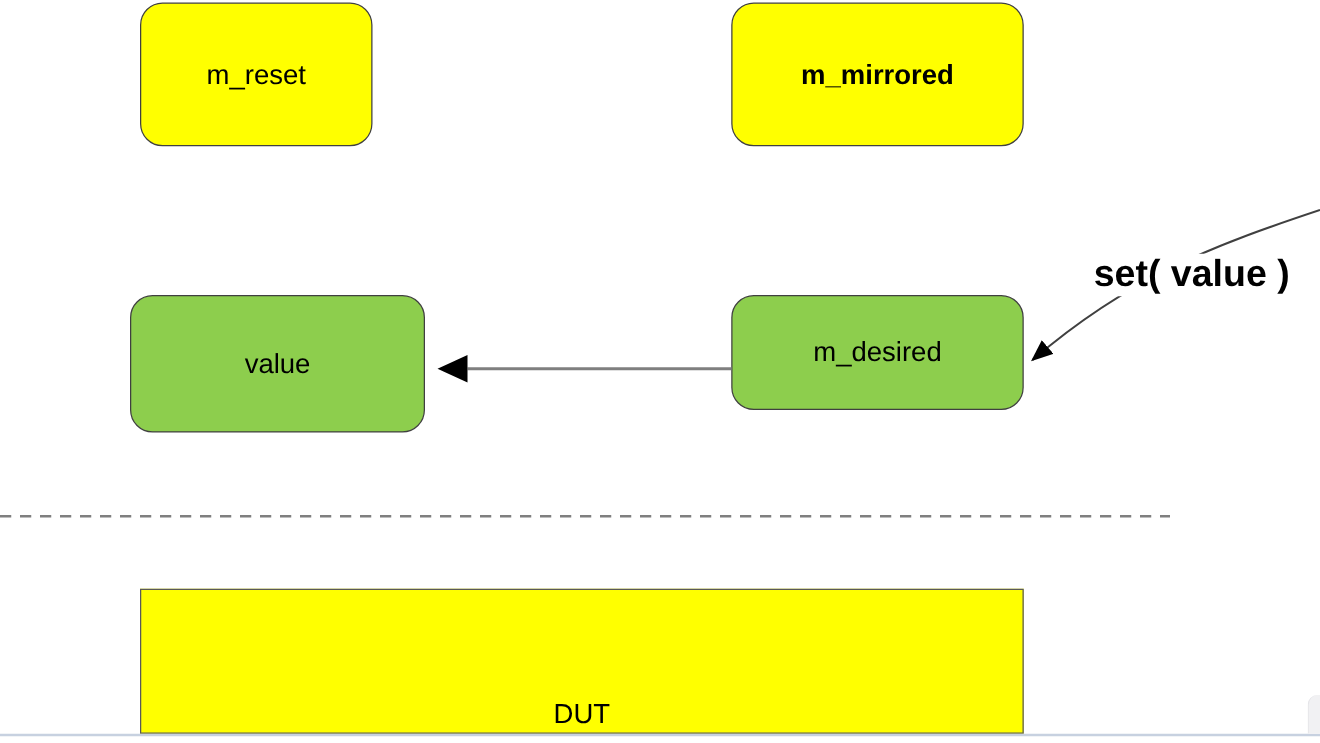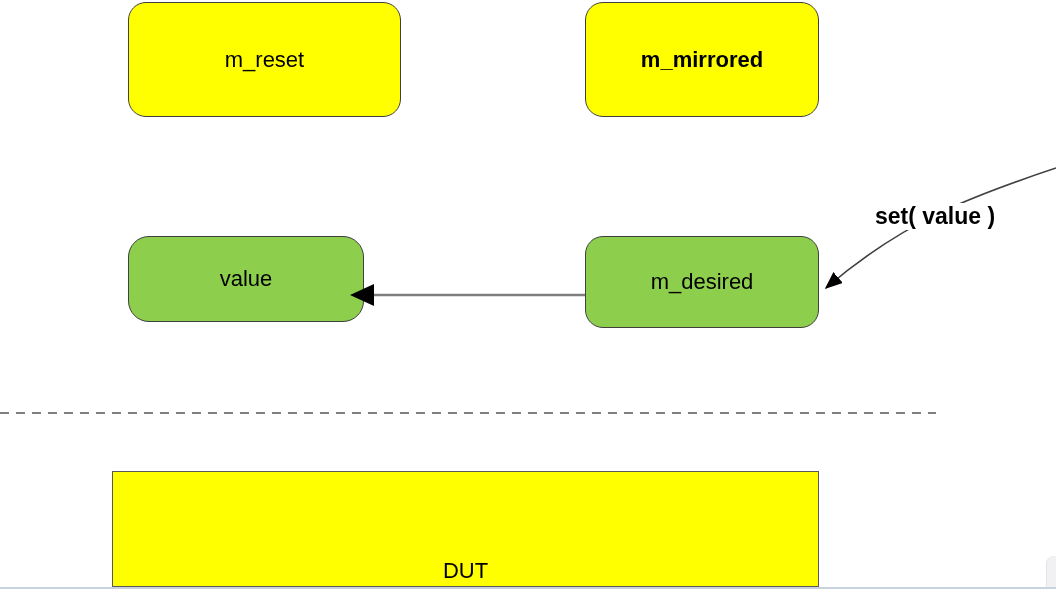--- a/index.html
+++ b/index.html
@@ -25,39 +25,39 @@
     justify-content: center;
     text-align: center;
     color: #000000;
     font-size: 22px;
     line-height: 30px;
   }
   .rounded { border-radius: 18px; }
   .node-yellow { background: #FFFF00; }
   .node-green  { background: #8DCE4D; }
 
-  #node-m-reset    { left: 128px; top: 2px;   width: 273px; height: 115px; text-align: center; }
+  #node-m-reset    { left: 112px; top: 2px;   width: 186px; height: 115px; text-align: center; }
   #node-m-mirrored { left: 585px; top: 2px;   width: 234px; height: 115px; font-weight: bold; }
-  #node-value      { left: 128px; top: 236px; width: 236px; height: 86px; border-radius: 21px; }
+  #node-value      { left: 104px; top: 236px; width: 236px; height: 110px; }
   #node-m-desired  { left: 585px; top: 236px; width: 234px; height: 92px; }
   #node-dut        { left: 112px; top: 471px; width: 707px; height: 116px; border-radius: 0; border-color: #595959; justify-content: flex-end; }
 
   #edge-layer {
     position: absolute;
     left: 0; top: 0;
     width: 1056px; height: 594px;
     pointer-events: none;
   }
   #set-value-label {
     position: absolute;
     left: 870px;
     top: 203px;
     padding: 0 5px;
     background: #ffffff;
-    font-size: 23px;
+    font-size: 30px;
     font-weight: bold;
     color: #000000;
     white-space: nowrap;
   }
   #bottom-edge-line {
     position: absolute;
     left: 0;
     top: 587px;
     width: 1056px;
     height: 2px;

